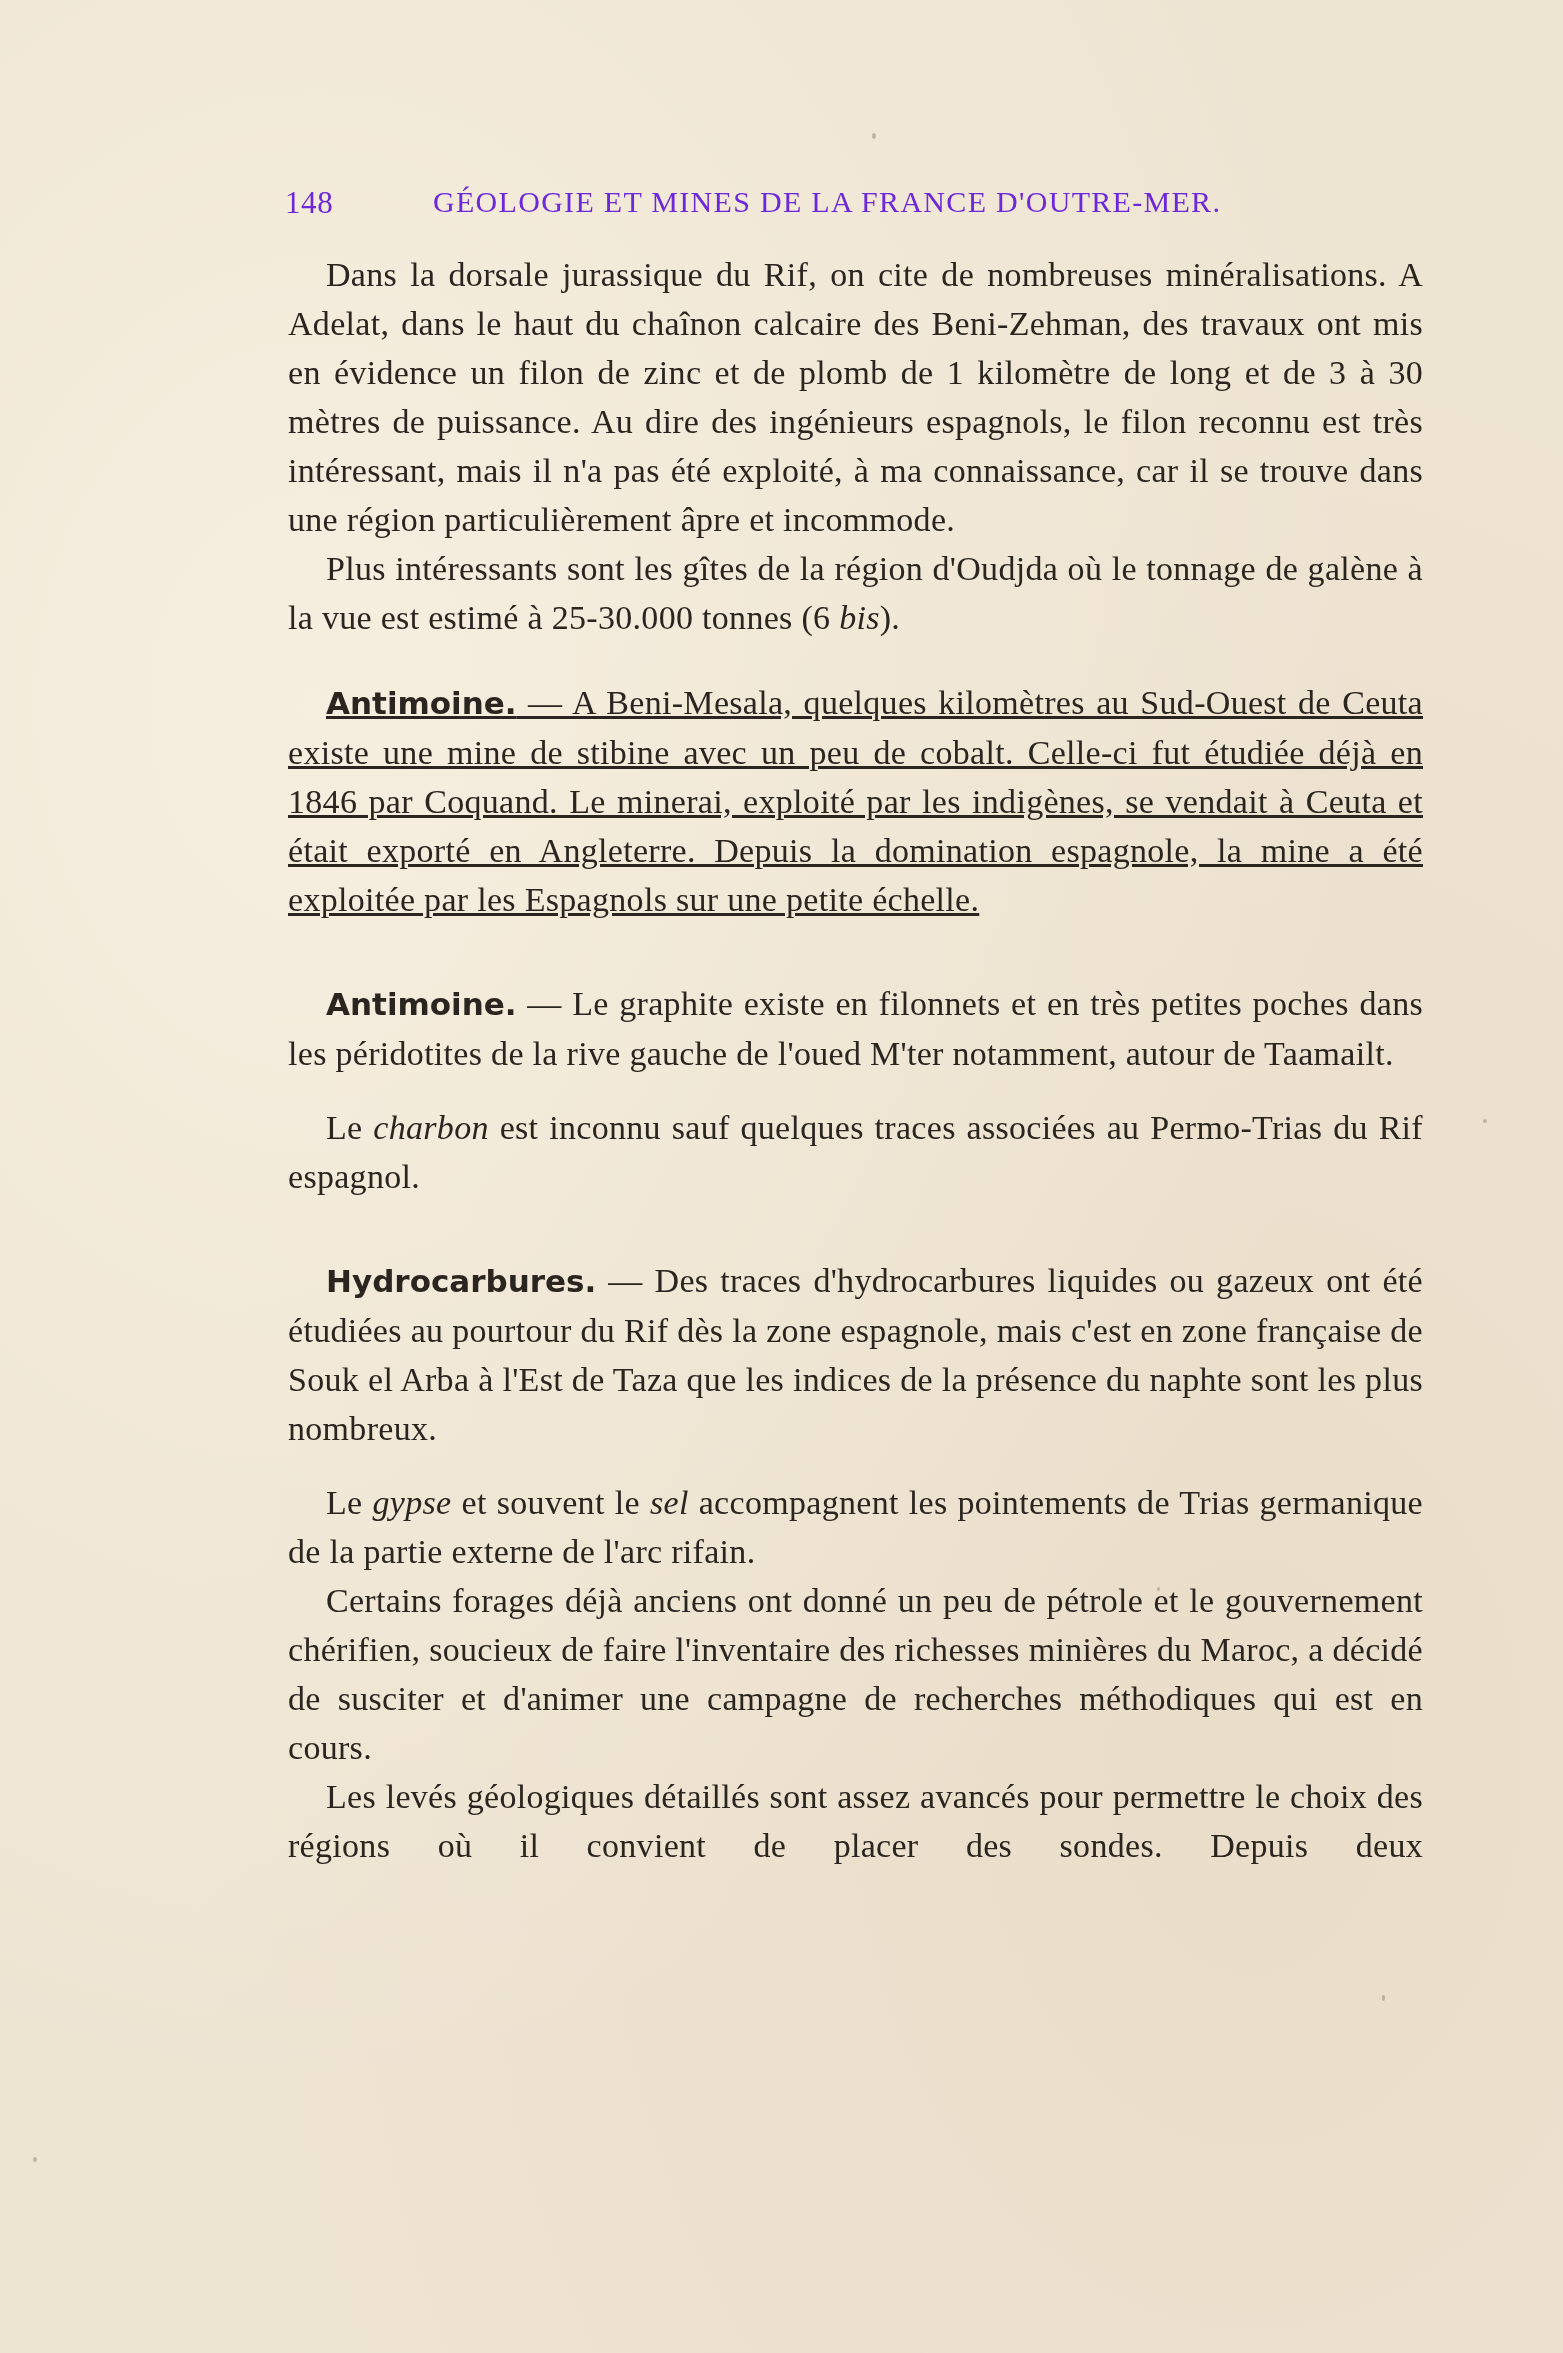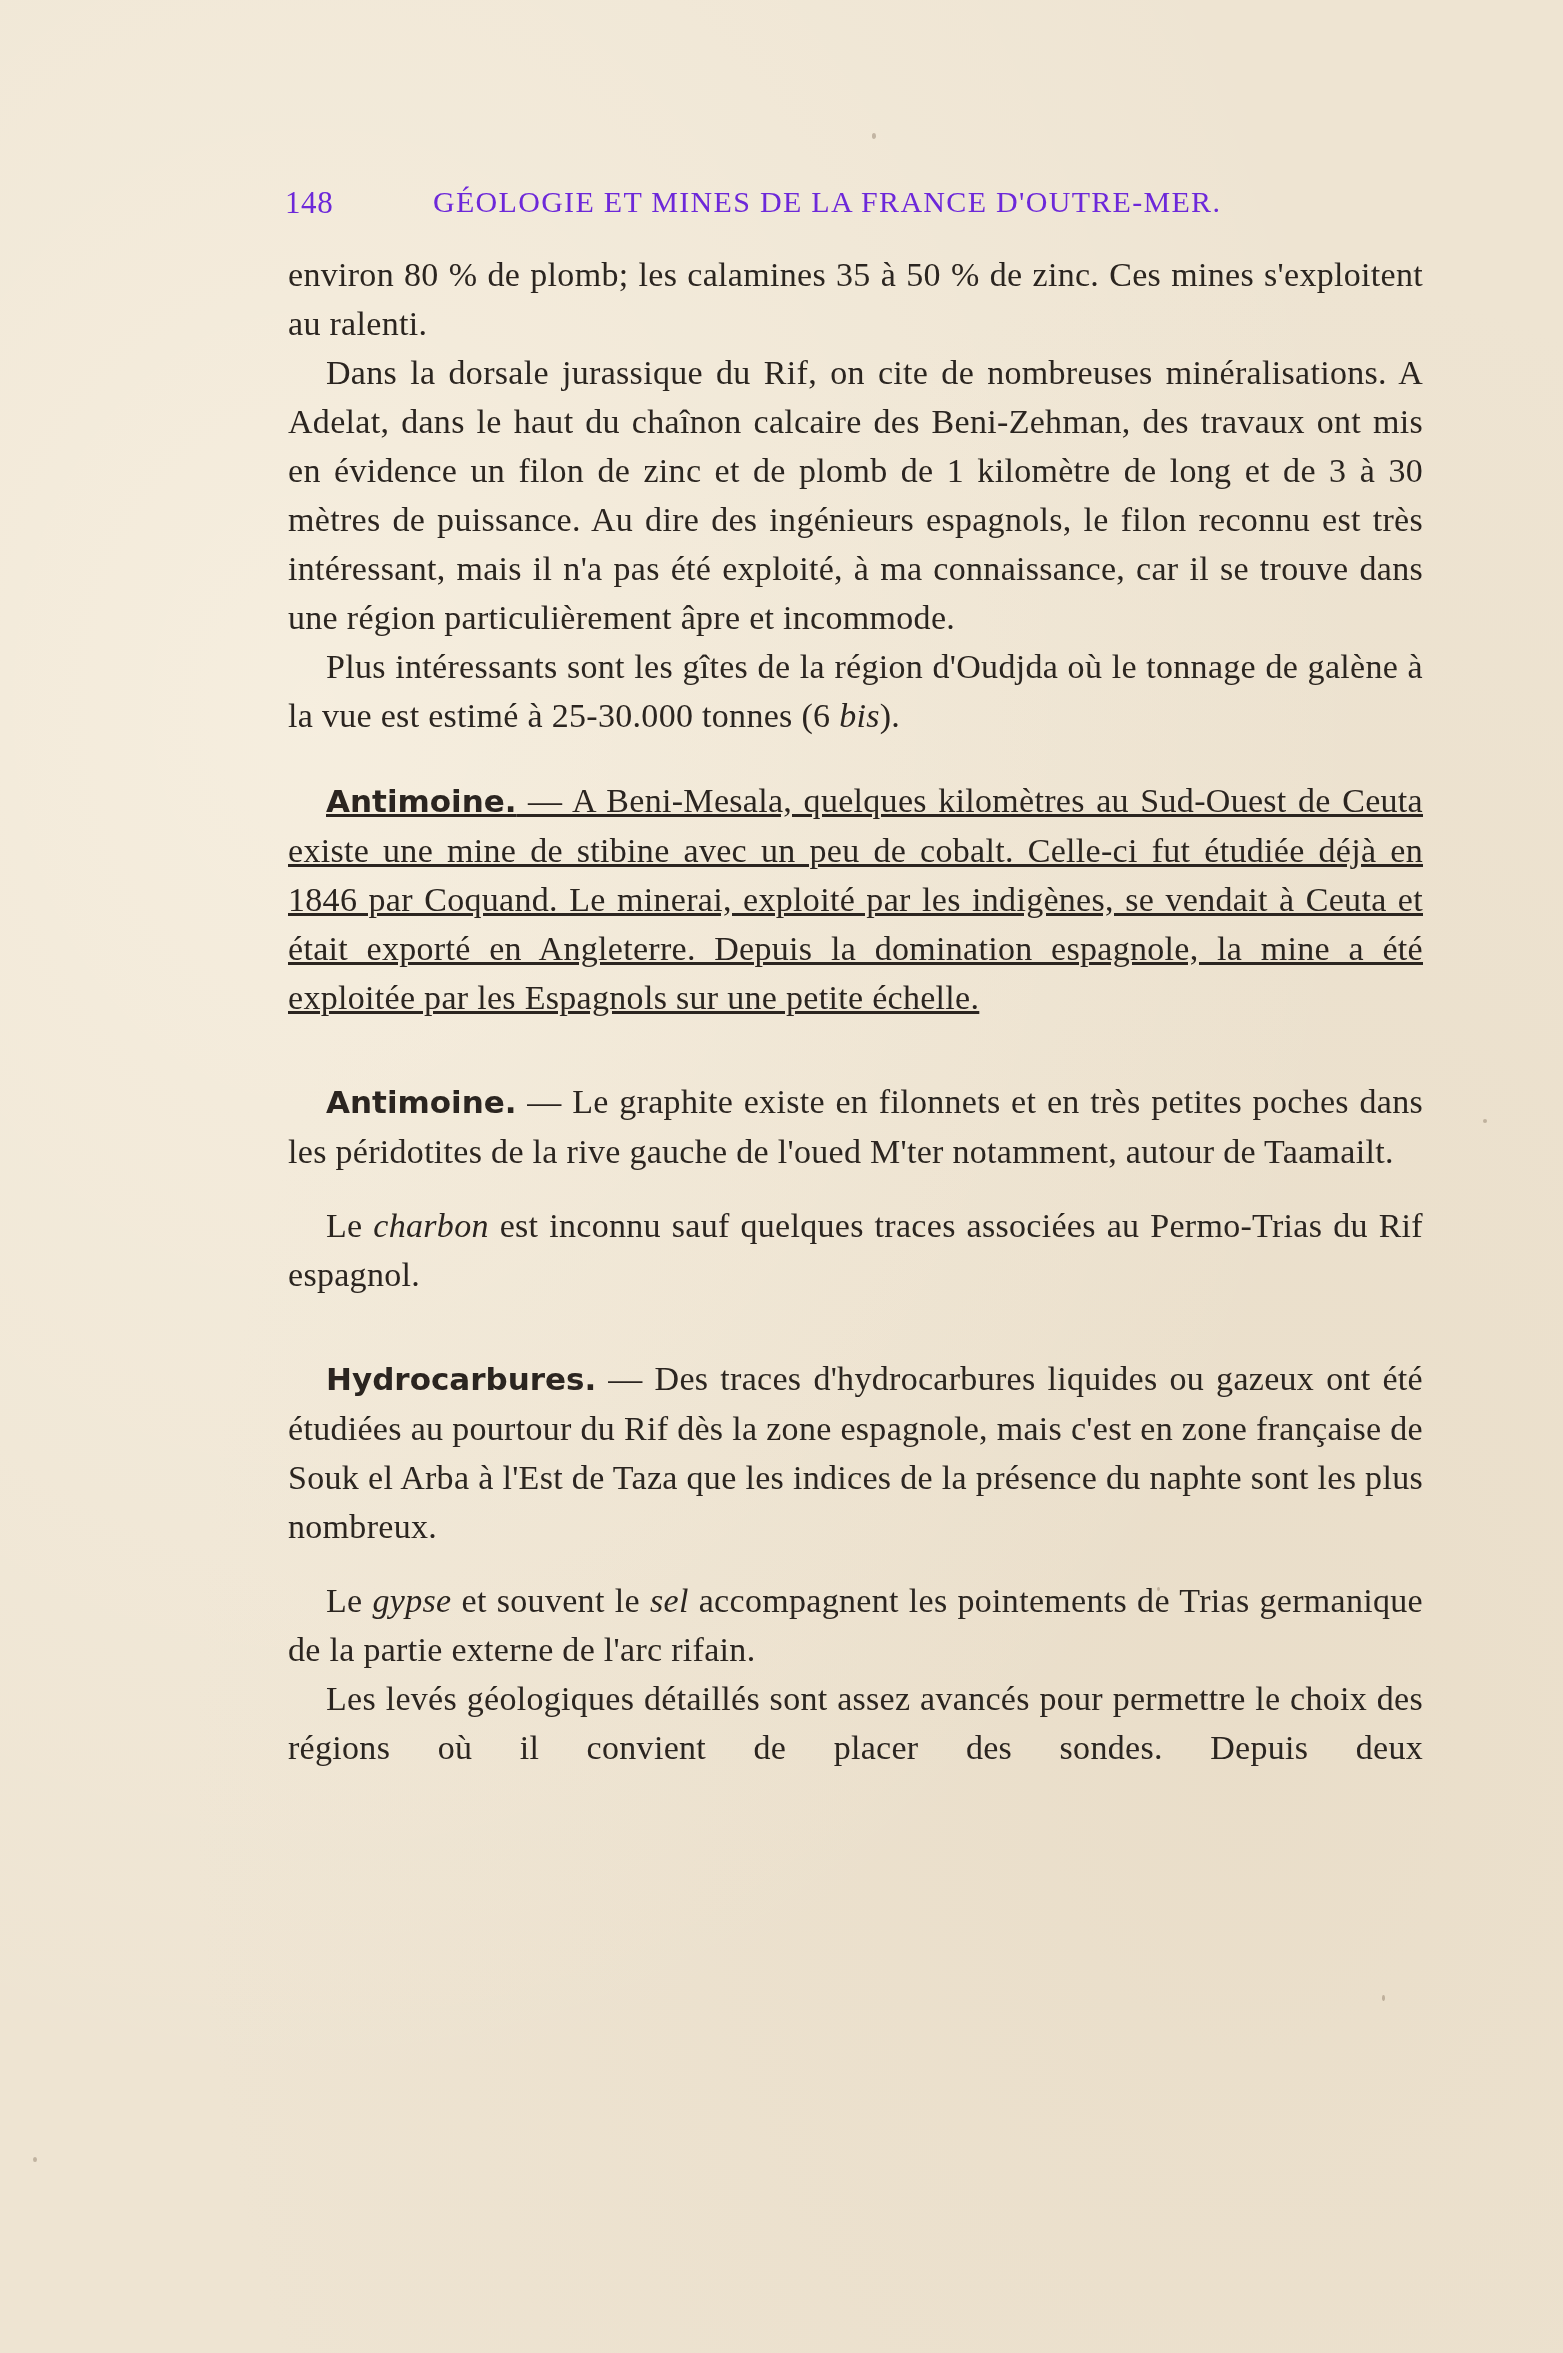--- a/index.html
+++ b/index.html
@@ -97,32 +97,32 @@
 <div class="speck" style="left:1157px;top:1587px;width:3.1px;height:4.4px;"></div>
 <div class="speck" style="left:1382px;top:1995px;width:2.5px;height:5.6px;"></div>
 <div class="speck" style="left:33px;top:2157px;width:3.8px;height:5px;"></div>
 
 <header class="running-head">
   <span class="page-number">148</span>
   <span class="book-title">GÉOLOGIE ET MINES DE LA FRANCE D'OUTRE-MER.</span>
 </header>
 
 <main class="body-text">
-  <p>environ 80 % de plomb; les calamines 35 à 50 % de zinc. Ces mines s'exploitent au ralenti.</p>
 
   <p class="indent">Dans la dorsale jurassique du Rif, on cite de nombreuses minéralisations. A Adelat, dans le haut du chaînon calcaire des Beni-Zehman, des travaux ont mis en évidence un filon de zinc et de plomb de 1 kilomètre de long et de 3 à 30 mètres de puissance. Au dire des ingénieurs espagnols, le filon reconnu est très intéressant, mais il n'a pas été exploité, à ma connaissance, car il se trouve dans une région particulièrement âpre et incommode.</p>
 
   <p class="indent"><span>Plus intéressants sont les gîtes de la région d'Oudjda où le tonnage de galène à la vue est estimé à 25-30.000 tonnes (6 </span><em>bis</em><span>).</span></p>
 
   <p class="indent section-gap"><span class="section-heading">Antimoine.</span><span> — A Beni-Mesala, quelques kilomètres au Sud-Ouest de Ceuta existe une mine de stibine avec un peu de cobalt. Celle-ci fut étudiée déjà en 1846 par Coquand. Le minerai, exploité par les indigènes, se vendait à Ceuta et était exporté en Angleterre. Depuis la domination espagnole, la mine a été exploitée par les Espagnols sur une petite échelle.</span></p>
 
   <p class="indent section-gap-lg"><span class="section-heading">Antimoine.</span><span> — Le graphite existe en filonnets et en très petites poches dans les péridotites de la rive gauche de l'oued M'ter notamment, autour de Taamailt.</span></p>
 
   <p class="indent para-gap"><span>Le </span><em>charbon</em><span> est inconnu sauf quelques traces associées au Permo-Trias du Rif espagnol.</span></p>
 
   <p class="indent section-gap-lg"><span class="section-heading">Hydrocarbures.</span><span> — Des traces d'hydrocarbures liquides ou gazeux ont été étudiées au pourtour du Rif dès la zone espagnole, mais c'est en zone française de Souk el Arba à l'Est de Taza que les indices de la présence du naphte sont les plus nombreux.</span></p>
 
   <p class="indent para-gap"><span>Le </span><em>gypse</em><span> et souvent le </span><em>sel</em><span> accompagnent les pointements de Trias germanique de la partie externe de l'arc rifain.</span></p>
 
+  <p class="indent">Certains forages déjà anciens ont donné un peu de pétrole et le gouvernement chérifien, soucieux de faire l'inventaire des richesses minières du Maroc, a décidé de susciter et d'animer une campagne de recherches méthodiques qui est en cours.</p>
 
   <p class="indent" style="text-align-last: justify;">Les levés géologiques détaillés sont assez avancés pour permettre le choix des régions où il convient de placer des sondes. Depuis deux</p>
 </main>
 
 
 </body></html>

